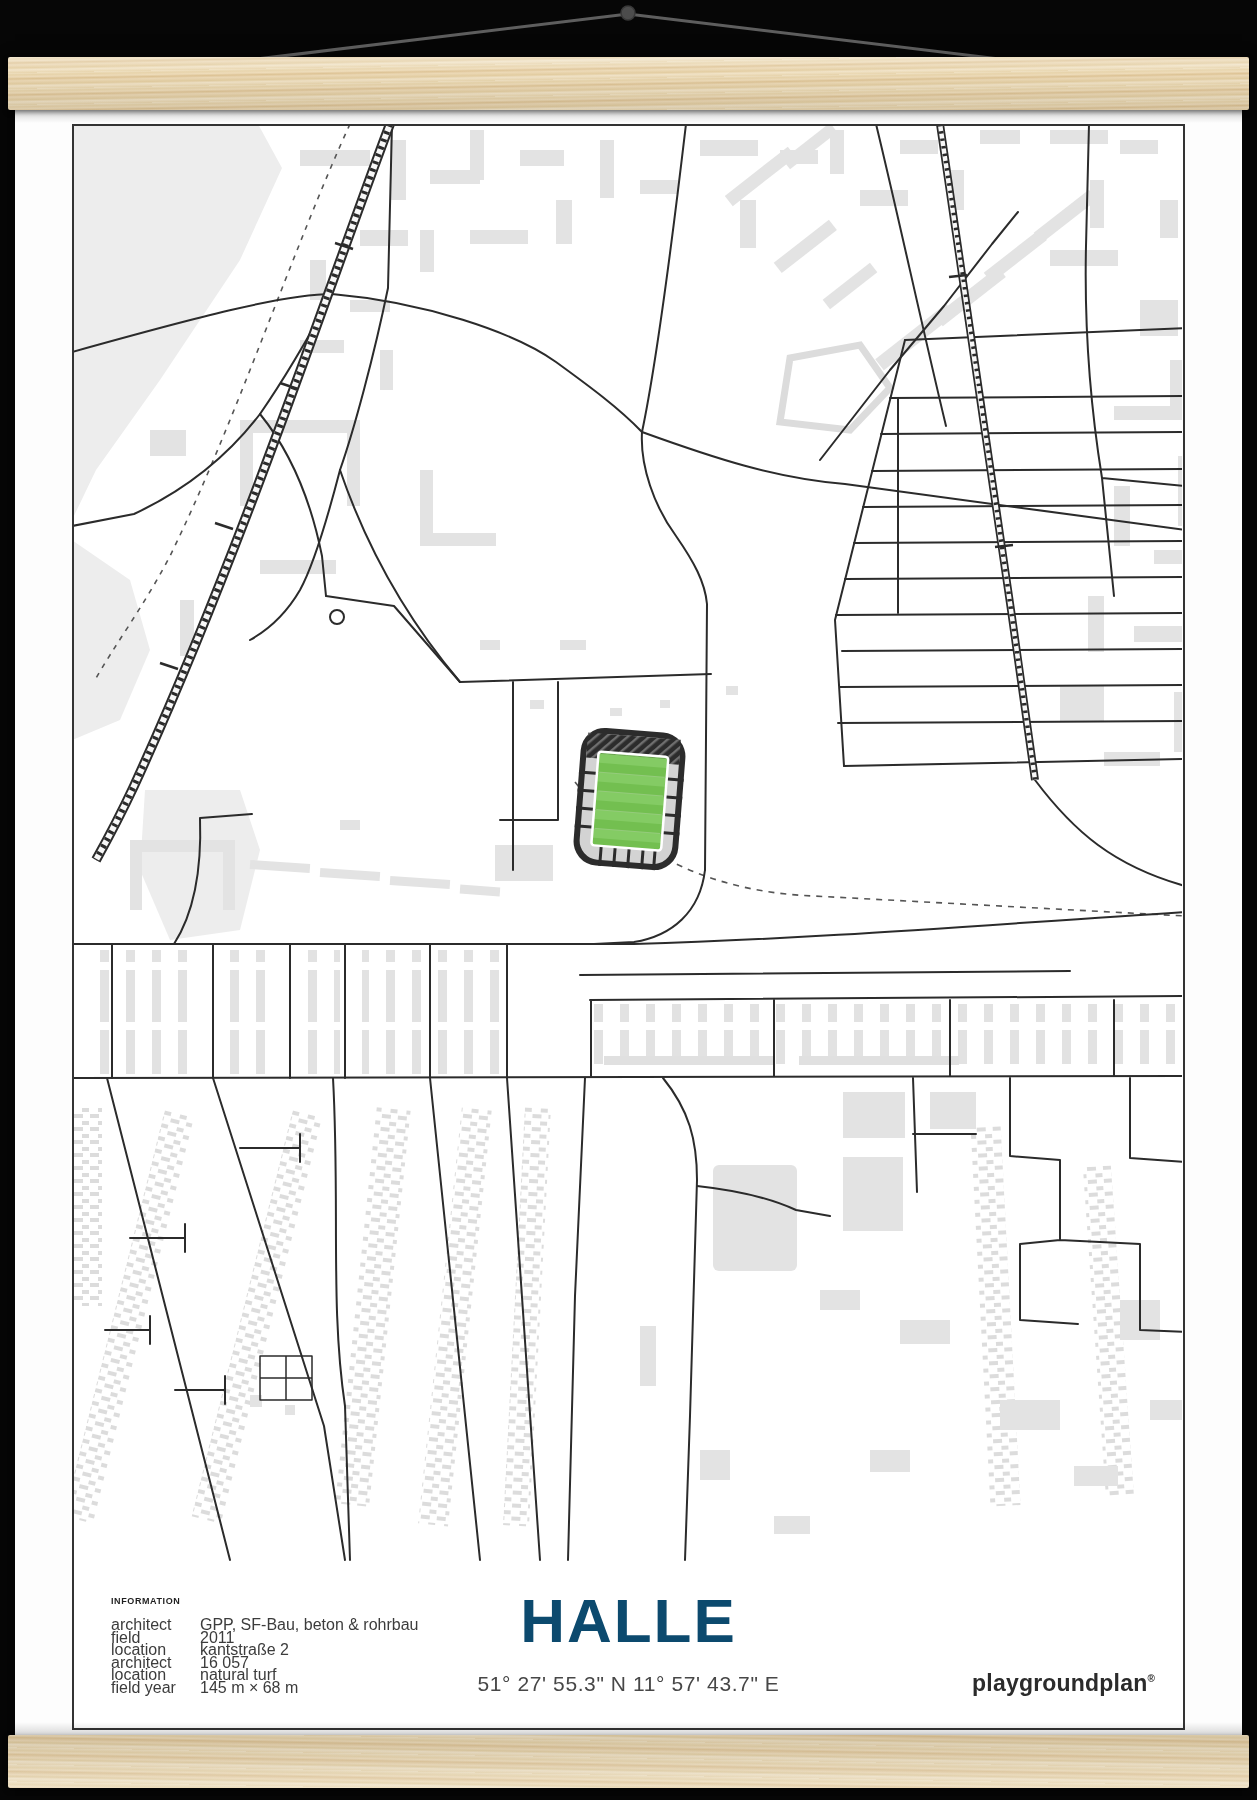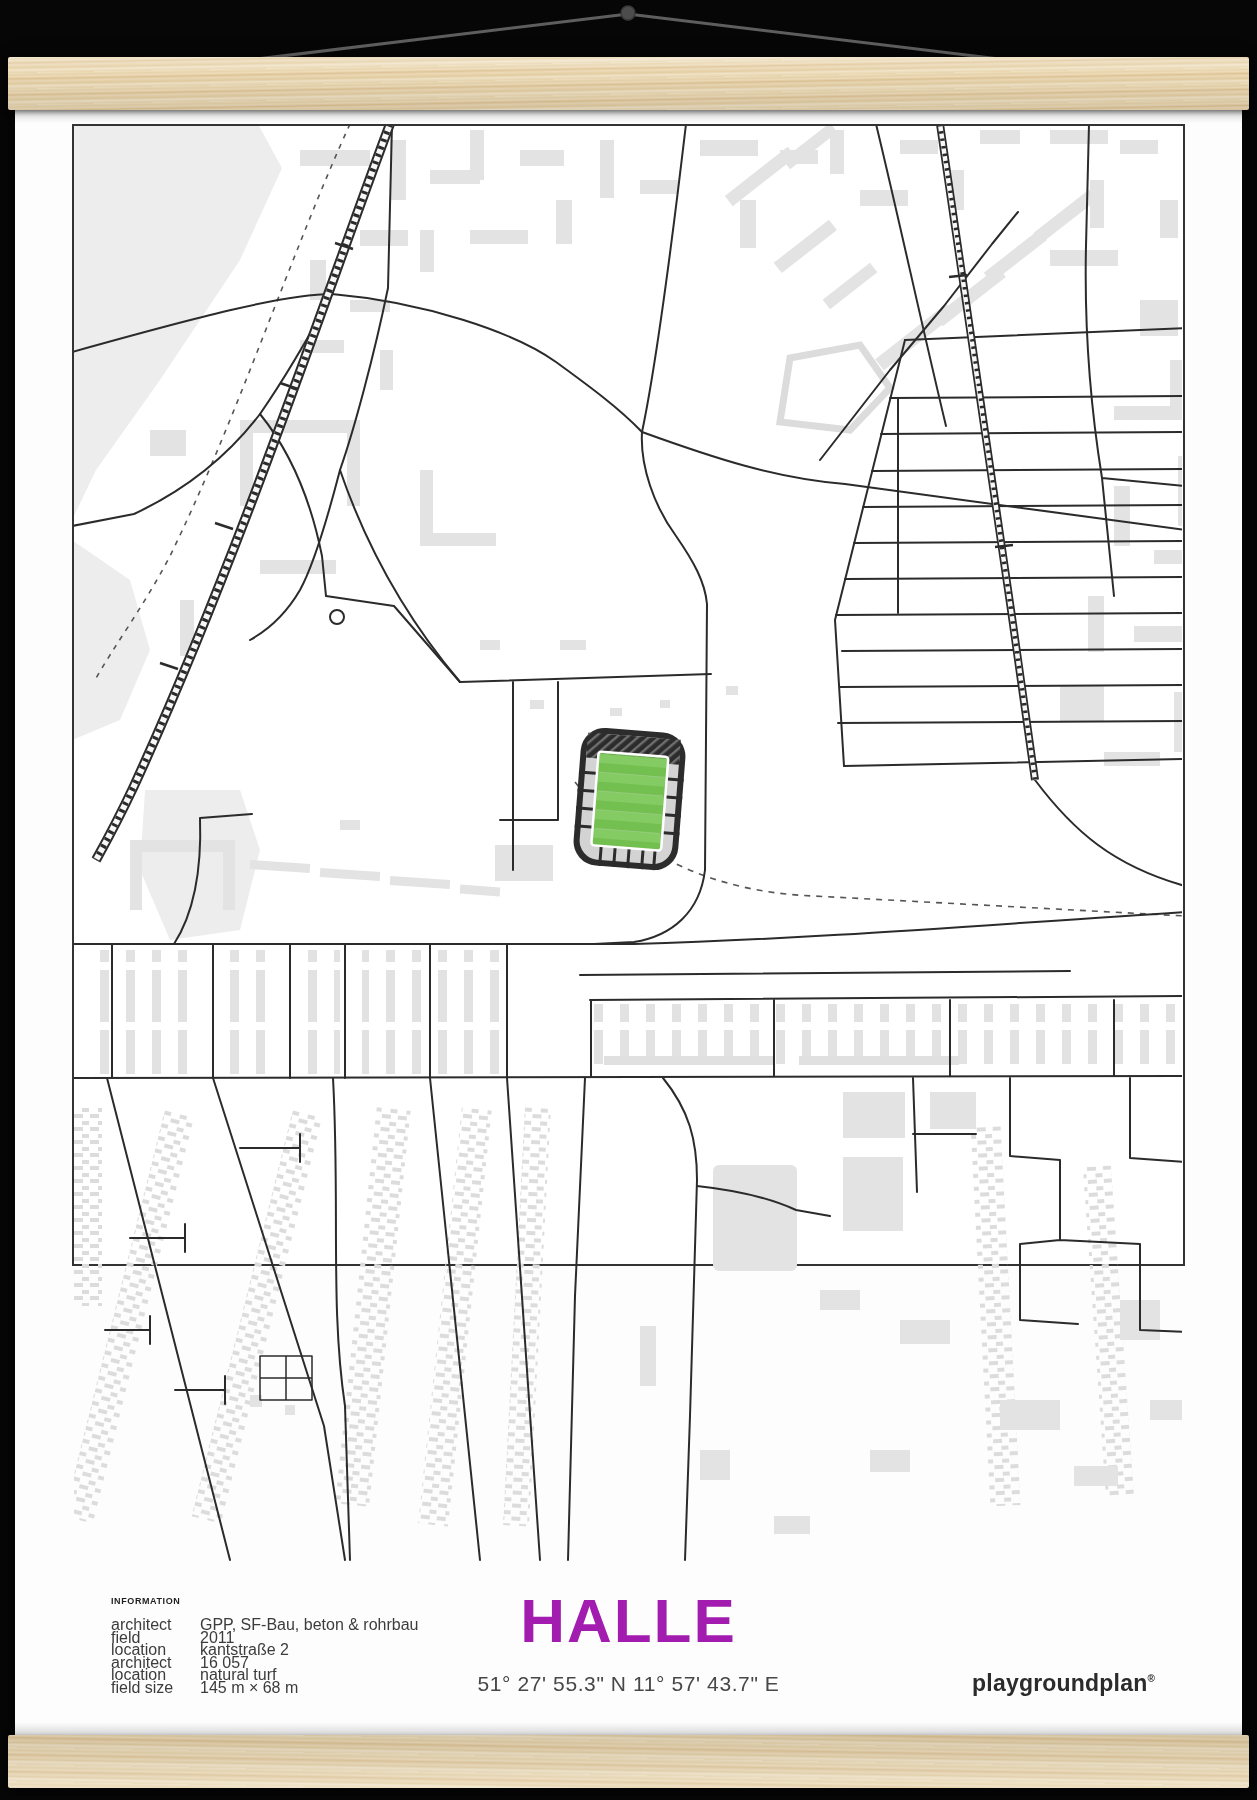--- a/index.html
+++ b/index.html
@@ -13,29 +13,29 @@
          linear-gradient(180deg,rgba(255,255,255,.30),rgba(255,255,255,0) 30%,rgba(0,0,0,.07) 92%),
          repeating-linear-gradient(179deg,#efe0c1 0px,#e7d3aa 2px,#eedcba 4px,#dec496 6px,#ecd9b6 8px,#e3cda1 11px,#f1e3c7 13px,#e8d5ae 16px);
        box-shadow:0 2px 5px rgba(0,0,0,.5);}
   .bar.top{top:57px;}
   .bar.bottom{top:1735px;background:
          linear-gradient(0deg,rgba(255,255,255,.22),rgba(0,0,0,.08) 90%),
          repeating-linear-gradient(181deg,#efe0c1 0px,#e6d2a8 3px,#eedcba 5px,#dfc597 7px,#ecd9b6 10px,#e2cda1 12px,#f0e2c6 14px,#e8d5ae 17px);}
   .shade{position:absolute;left:0;width:1227px;height:13px;z-index:4;pointer-events:none;}
   .shade.top{top:40px;background:linear-gradient(180deg,rgba(0,0,0,.17),rgba(0,0,0,0));}
   .shade.bottom{top:1652px;background:linear-gradient(0deg,rgba(0,0,0,.15),rgba(0,0,0,0));}
-  .map{position:absolute;left:57px;top:54px;width:1113px;height:1142px;background:#ffffff;
+  .map{position:absolute;left:57px;top:54px;width:1113px;height:1606px;background:#ffffff;
        border:2px solid #333;box-sizing:border-box;}
   .map svg.mapart{position:absolute;left:0;top:0;}
   .info{position:absolute;left:37px;top:1470px;color:#3a3a3a;}
   .info .hd{font-size:9px;font-weight:bold;letter-spacing:.6px;color:#1f1f1f;}
   .info .rows{margin-top:13px;font-size:16px;line-height:12.6px;color:#3c3c3c;}
   .info .row span.l{display:inline-block;width:89px;}
   .ptitle{position:absolute;left:0;right:0;top:1464px;text-align:center;font-size:62px;line-height:62px;
-          font-weight:600;letter-spacing:2px;color:#a21caf;}
+          font-weight:600;letter-spacing:2px;color:#0c4a6e;}
   .pcoords{position:absolute;left:0;right:0;top:1546px;text-align:center;font-size:21px;
            letter-spacing:.6px;color:#474747;}
   .brand{position:absolute;right:28px;top:1544px;font-size:23px;font-weight:600;color:#2b2b2b;letter-spacing:.2px;}
   .brand sup{font-size:10px;vertical-align:super;}
 </style>
 </head>
 <body>
 
 <div class="scene">
 
@@ -306,21 +306,21 @@
       </svg>
 
       <div class="info">
         <div class="hd">INFORMATION</div>
         <div class="rows">
           <div class="row"><span class="l">architect</span><span>GPP, SF-Bau, beton &amp; rohrbau</span></div>
           <div class="row"><span class="l">field</span><span>2011</span></div>
           <div class="row"><span class="l">location</span><span>kantstraße 2</span></div>
           <div class="row"><span class="l">architect</span><span>16 057</span></div>
           <div class="row"><span class="l">location</span><span>natural turf</span></div>
-          <div class="row"><span class="l">field size</span><span>145 m × 68 m</span></div>
+          <div class="row"><span class="l">field year</span><span>145 m × 68 m</span></div>
         </div>
       </div>
 
       <div class="ptitle">HALLE</div>
       <div class="pcoords">51° 27' 55.3" N 11° 57' 43.7" E</div>
       <div class="brand"><span>playgroundplan</span><sup>®</sup></div>
     </div>
 
     <div class="shade top"></div>
     <div class="shade bottom"></div>

